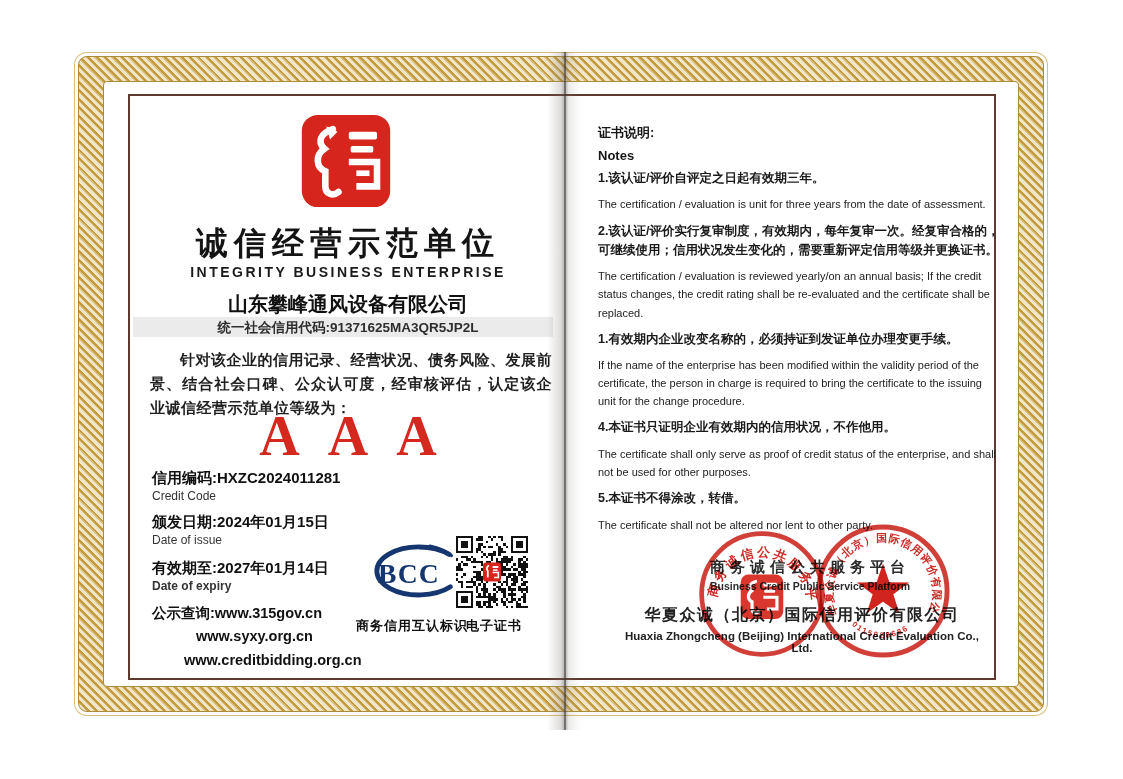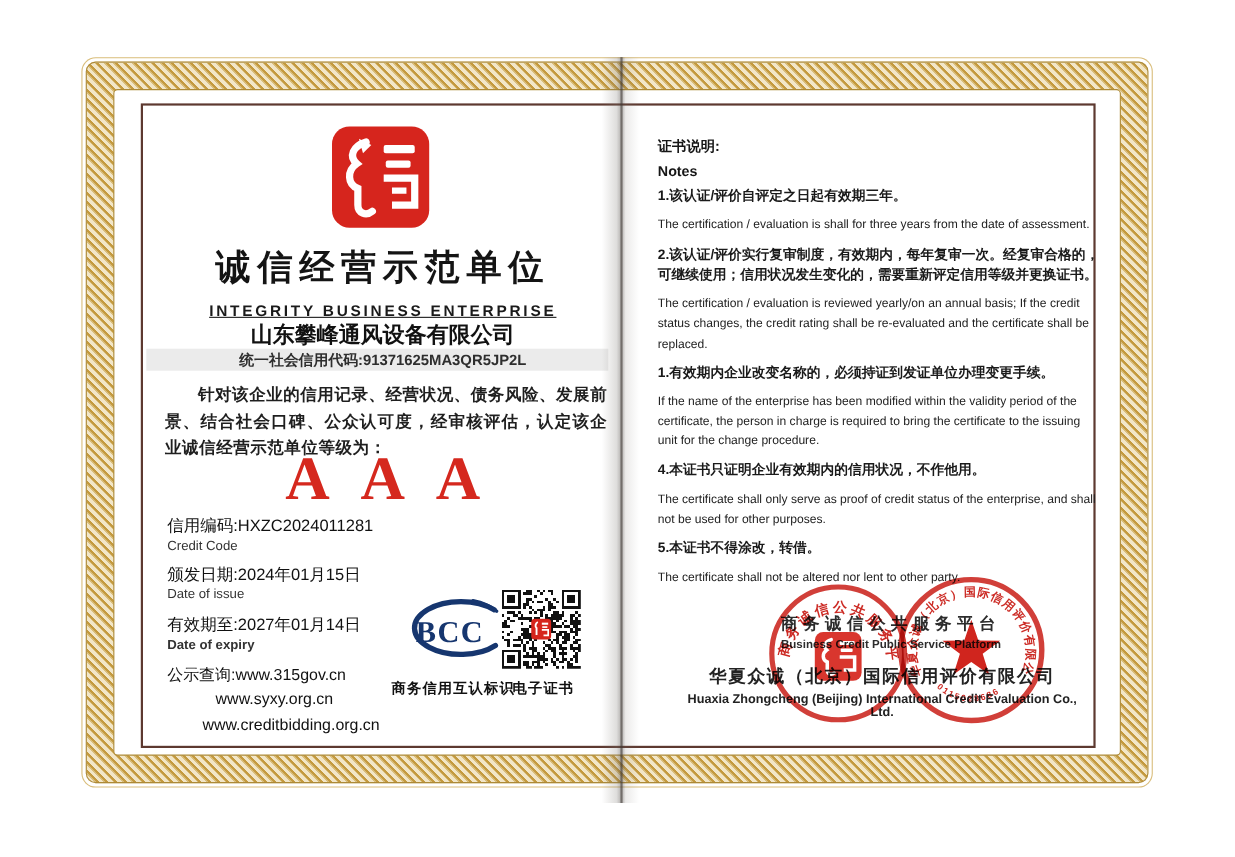--- a/index.html
+++ b/index.html
@@ -16,31 +16,31 @@
   .frame{left:128px;top:94px;width:864px;height:582px;border:2px solid #5d3930;}
 
   
   .fold{left:547px;top:52px;width:34px;height:678px;
         background:linear-gradient(90deg,rgba(0,0,0,0),rgba(125,120,114,.25) 40%,rgba(82,76,70,.45) 53%,rgba(125,120,114,.15) 64%,rgba(0,0,0,0));}
   .fold-line{left:564px;top:52px;width:2px;height:678px;background:rgba(62,57,52,.55);}
 
   
   .c{text-align:center;}
   .title{left:150px;top:222px;width:396px;font-size:32px;font-weight:800;letter-spacing:6px;color:#141414;}
-  .subtitle{left:150px;top:274px;width:396px;font-size:14px;font-weight:700;letter-spacing:2.5px;color:#1a1a1a;text-decoration:underline;}
+  .subtitle{left:150px;top:264px;width:396px;font-size:14px;font-weight:700;letter-spacing:2.5px;color:#1a1a1a;}
   .company{left:150px;top:291px;width:396px;font-size:20px;font-weight:800;color:#111;}
   .uscc-band{left:133px;top:317px;width:420px;height:20px;background:#ebebeb;}
   .uscc{left:150px;top:319px;width:396px;font-size:13.5px;font-weight:600;color:#2e2e2e;}
   .body-text{left:150px;top:348px;width:402px;font-size:15px;font-weight:700;line-height:1.6;
              text-indent:2em;color:#1f1f1f;letter-spacing:.5px;text-align:justify;}
   .rating{left:150px;top:404px;width:396px;font-family:"Liberation Serif","DejaVu Serif",serif;
           font-size:56px;font-weight:700;color:#d5281e;letter-spacing:28px;text-indent:28px;}
-  .fzh{font-size:15px;font-weight:400;color:#111;}
+  .fzh{font-size:15px;font-weight:700;color:#111;}
   .fen{font-size:12px;color:#333;}
-  .url{font-size:14.5px;font-weight:400;color:#111;}
+  .url{font-size:14.5px;font-weight:700;color:#111;}
   .caption{font-size:13px;font-weight:700;letter-spacing:1px;color:#111;}
 
   
   .notes{left:598px;top:124px;width:402px;}
   .nt{font-size:13px;font-weight:800;margin-bottom:6px;color:#161616;}
   .nzh{font-size:12.5px;font-weight:700;color:#1a1a1a;line-height:1.55;margin-bottom:7px;}
   .nen{font-size:11px;color:#222;line-height:1.65;margin-bottom:8px;}
 
   .ov-zh{font-size:15px;font-weight:700;letter-spacing:5px;color:#2c2c2c;}
   .ov-en{font-size:10.5px;font-weight:600;color:#2c2c2c;}
@@ -428,21 +428,21 @@
     </div>
   </div>
 
   <div class="abs caption" style="left:356px;top:617px;">商务信用互认标识</div>
   <div class="abs caption" style="left:466px;top:617px;">电子证书</div>
 
   <div class="abs notes">
     <div class="nt">证书说明:</div>
     <div class="nt">Notes</div>
     <div class="nzh">1.该认证/评价自评定之日起有效期三年。</div>
-    <div class="nen">The certification / evaluation is shall for three years from the date of assessment.</div>
+    <div class="nen">The certification / evaluation is unit for three years from the date of assessment.</div>
     <div class="nzh">2.该认证/评价实行复审制度，有效期内，每年复审一次。经复审合格的，可继续使用；信用状况发生变化的，需要重新评定信用等级并更换证书。</div>
     <div class="nen">The certification / evaluation is reviewed yearly/on an annual basis; If the credit status changes, the credit rating shall be re-evaluated and the certificate shall be replaced.</div>
     <div class="nzh">1.有效期内企业改变名称的，必须持证到发证单位办理变更手续。</div>
     <div class="nen">If the name of the enterprise has been modified within the validity period of the certificate, the person in charge is required to bring the certificate to the issuing unit for the change procedure.</div>
     <div class="nzh">4.本证书只证明企业有效期内的信用状况，不作他用。</div>
     <div class="nen">The certificate shall only serve as proof of credit status of the enterprise, and shall not be used for other purposes.</div>
     <div class="nzh">5.本证书不得涂改，转借。</div>
     <div class="nen">The certificate shall not be altered nor lent to other party.</div>
   </div>
 

